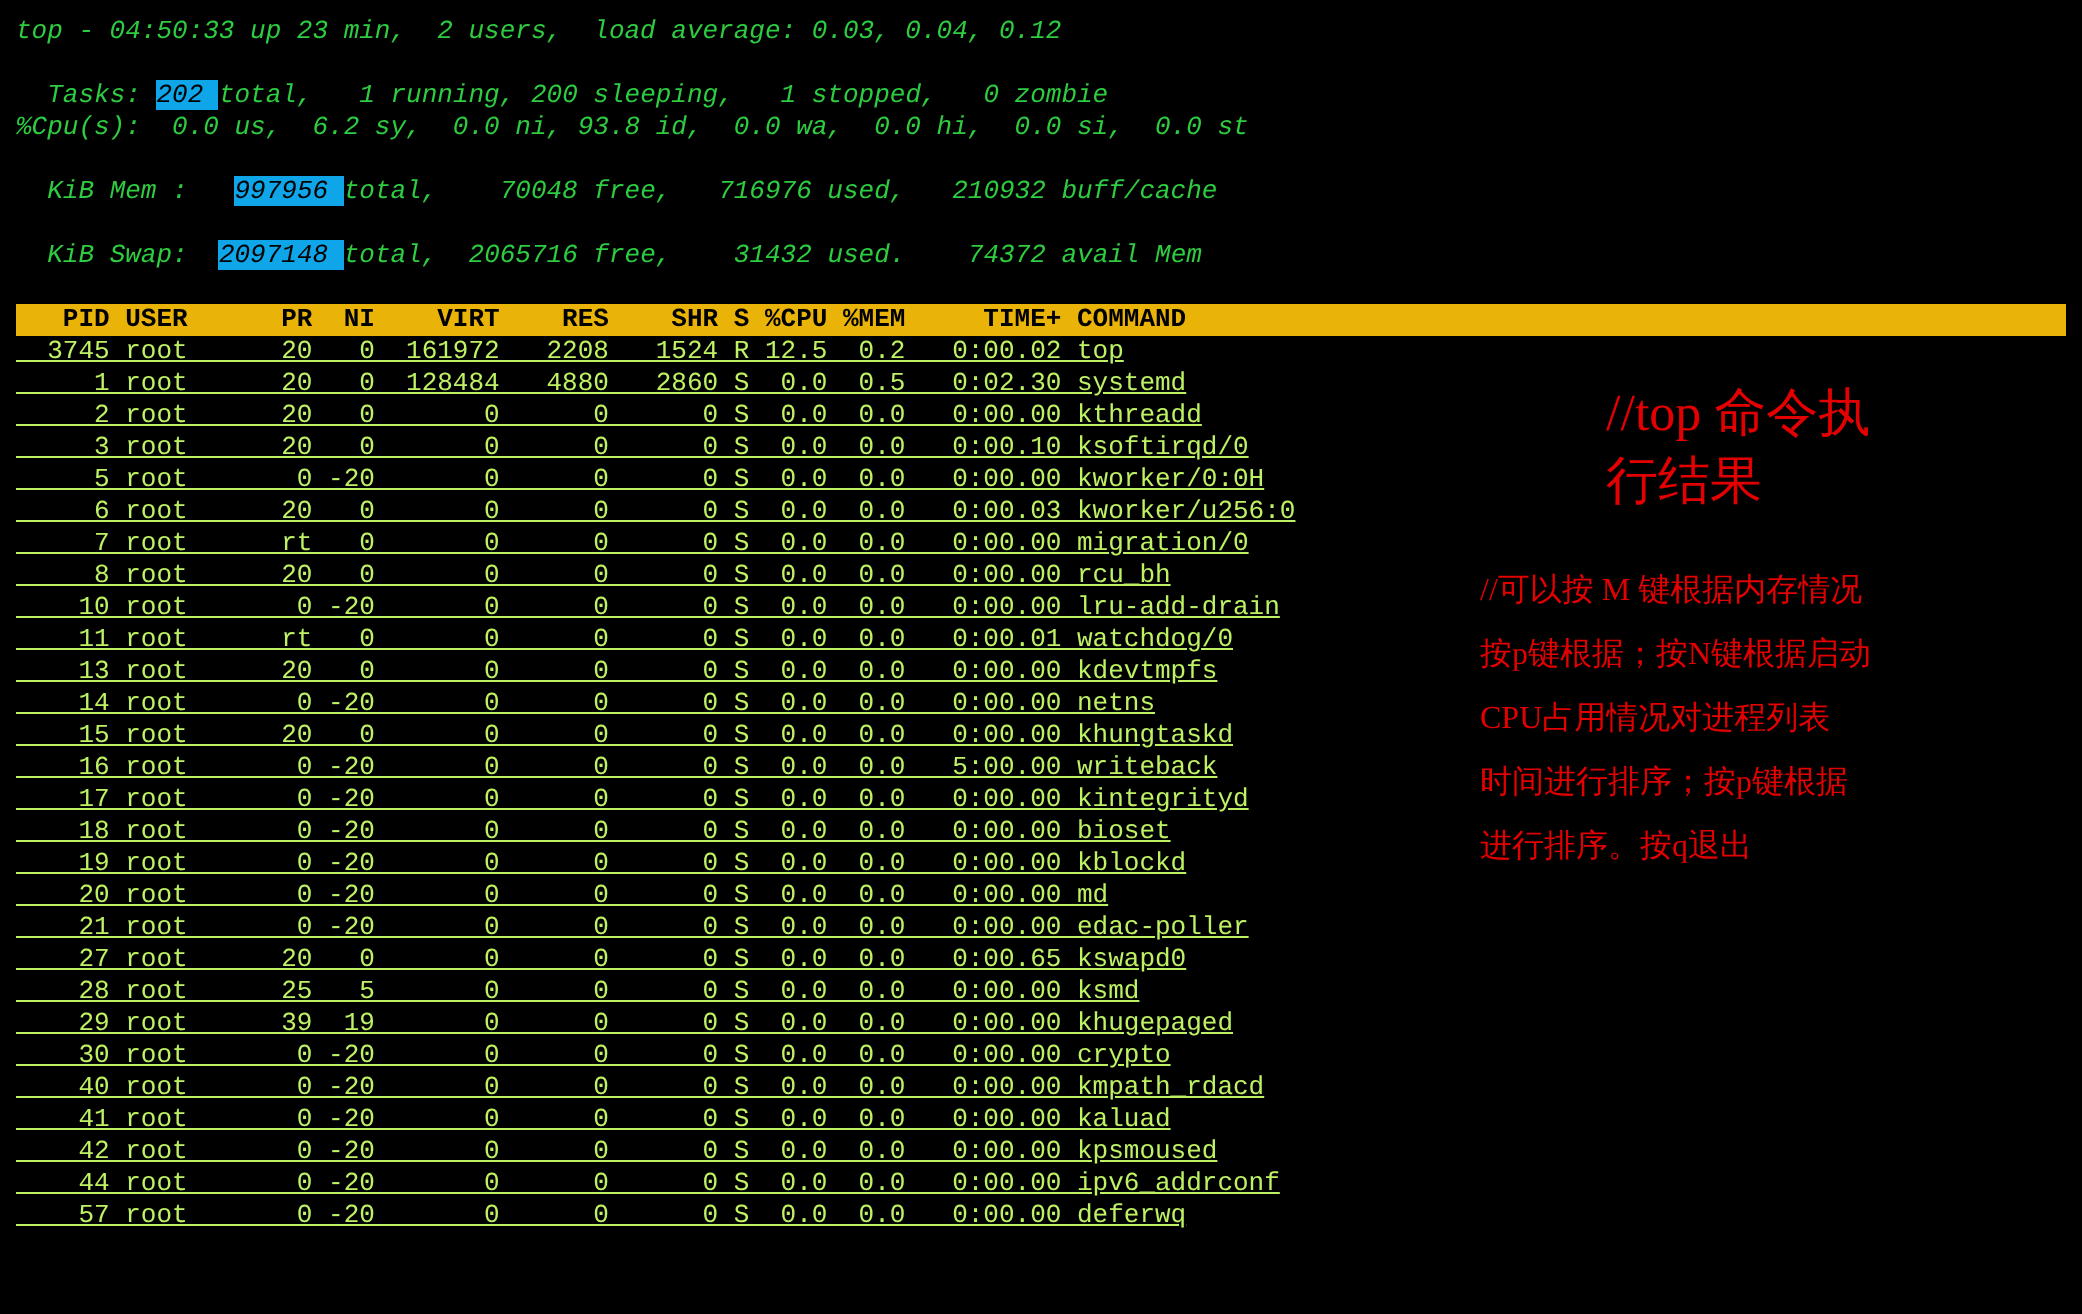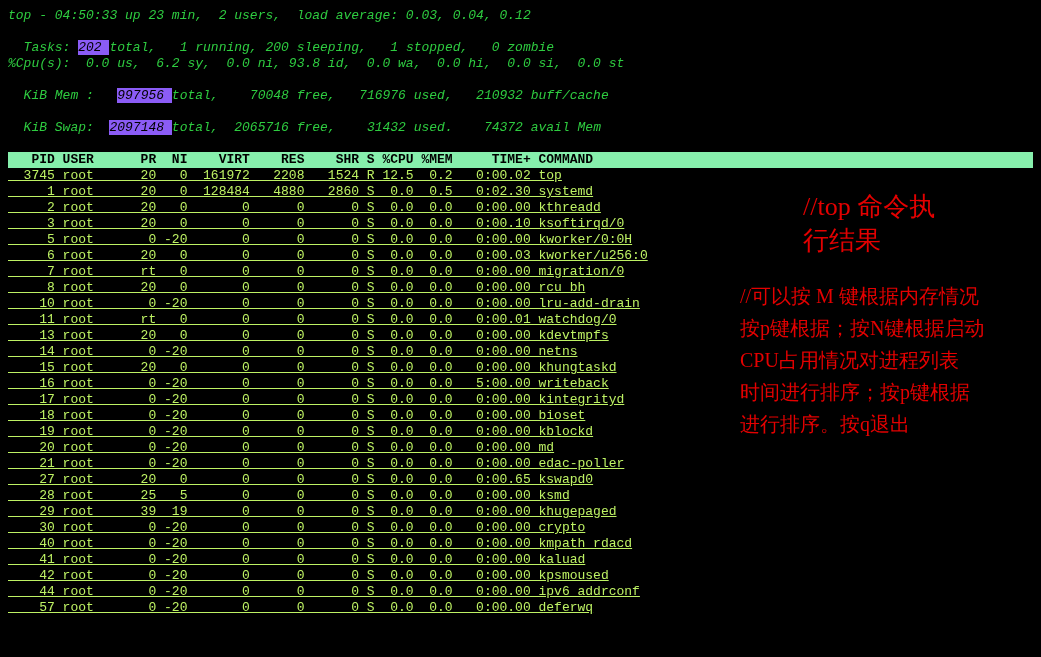--- a/index.html
+++ b/index.html
@@ -10,34 +10,34 @@
     font-size: 13px;
     color: #2ecc40;
     width: 1041px;
     height: 657px;
     box-sizing: border-box;
     position: relative;
     overflow: hidden;
   }
   .line { white-space: pre; line-height: 16px; font-style: italic; }
   .hdr-row {
-    background: #86efac;
+    background: #eab308;
     color: #000;
     font-weight: bold;
     white-space: pre;
     line-height: 16px;
   }
-  .hi { background: #8b5cf6; color: #000; }
+  .hi { background: #0ea5e9; color: #000; }
   .proc { white-space: pre; color: #bef264; line-height: 16px; text-decoration: underline; }
 
   .annot {
     position: absolute;
     color: #e40000;
     font-family: "SimSun", serif;
-    font-size: 20px;
+    font-size: 16px;
     line-height: 32px;
     text-align: left;
   }
   .annot-big { font-size: 26px; line-height: 34px; }
   .annot-title { top: 190px; left: 765px; width: 260px; margin-left: 38px; }
   .annot-desc  { top: 280px; left: 740px; width: 300px; }
 </style>
 </head>
 <body>
 

